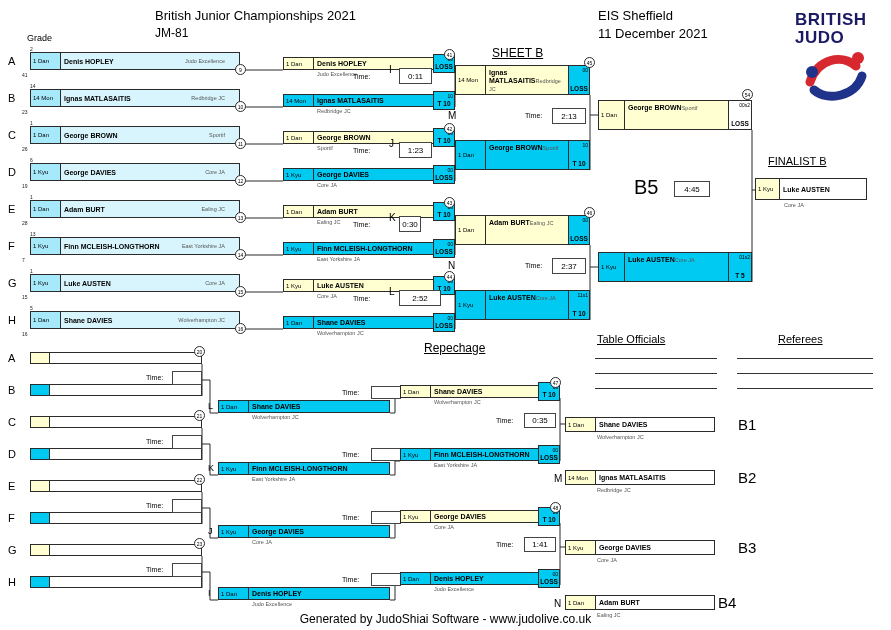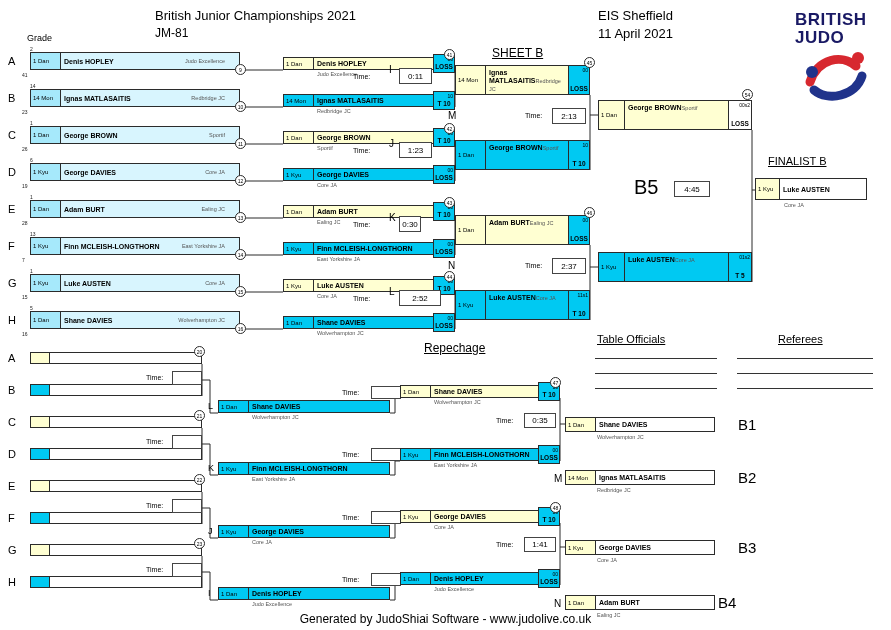--- a/index.html
+++ b/index.html
@@ -58,21 +58,21 @@
            M752 130V282 M752 190H755
            M202 364V396 M202 428V460 M202 492V524 M202 556V588
            M202 380H210V413H218 M202 444H210V475H218 M202 508H210V538H218 M202 572H210V600H218
            M390 413H395V398H400 M390 475H395V461H400 M390 538H395V523H400 M390 600H395V585H400
            M560 398V461 M560 424H565 M560 523V585 M560 547H565" stroke="#2b2b2b" stroke-width="1" fill="none"></path>
 </svg>
 
 <div class="title" style="left:155px;top:8px">British Junior Championships 2021</div>
 <div class="title" style="left:155px;top:26px;font-size:12px">JM-81</div>
 <div class="title" style="left:598px;top:8px">EIS Sheffield</div>
-<div class="title" style="left:598px;top:26px">11 April 2021</div>
+<div class="title" style="left:598px;top:26px">11 December 2021</div>
 <div class="hd" style="left:492px;top:46px">SHEET B</div>
 <div class="abs" style="left:27px;top:33px;font-size:9px">Grade</div>
 
 <div class="logo-t" style="left:795px;top:10px">BRITISH</div>
 <div class="logo-t" style="left:795px;top:28px">JUDO</div>
 <svg class="abs" style="left:798px;top:48px" width="80" height="58" viewBox="0 0 80 58">
   <path d="M12 34 C20 10 44 6 58 18" stroke="#d7282f" stroke-width="9" fill="none" stroke-linecap="round"></path>
   <circle cx="60" cy="10" r="6" fill="#d7282f"></circle>
   <path d="M64 28 C58 48 30 54 16 42" stroke="#20338b" stroke-width="9" fill="none" stroke-linecap="round"></path>
   <circle cx="14" cy="24" r="6" fill="#20338b"></circle>

